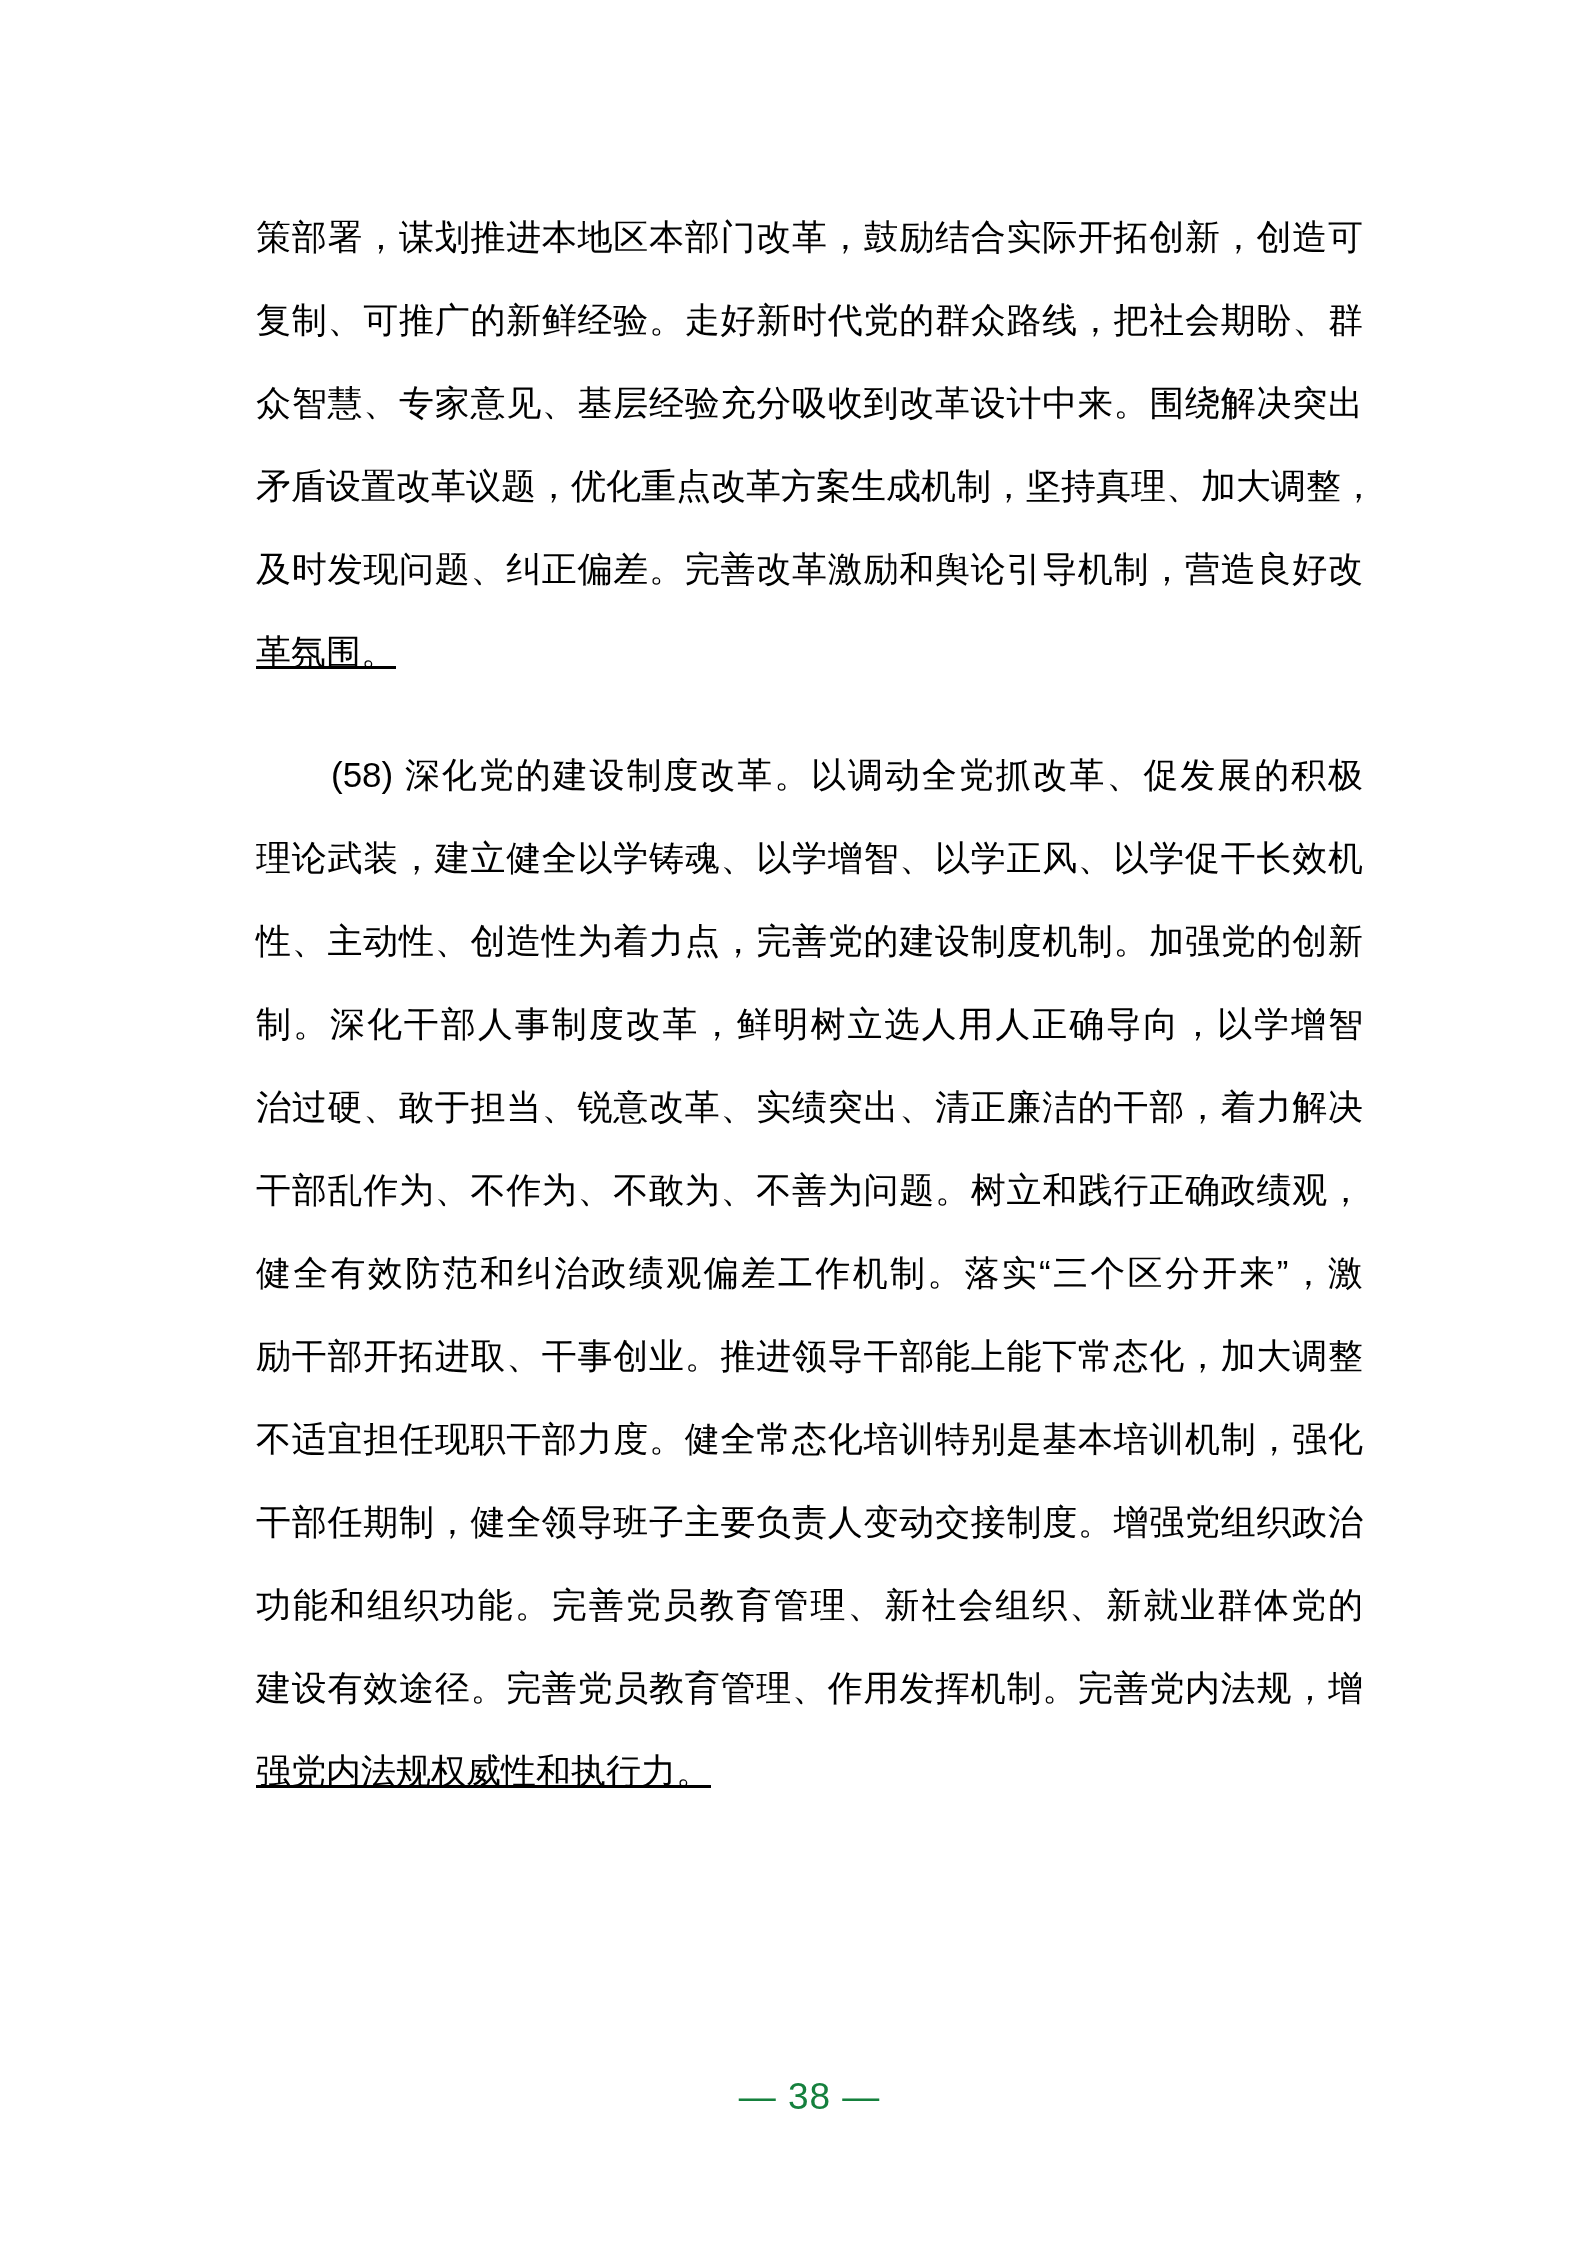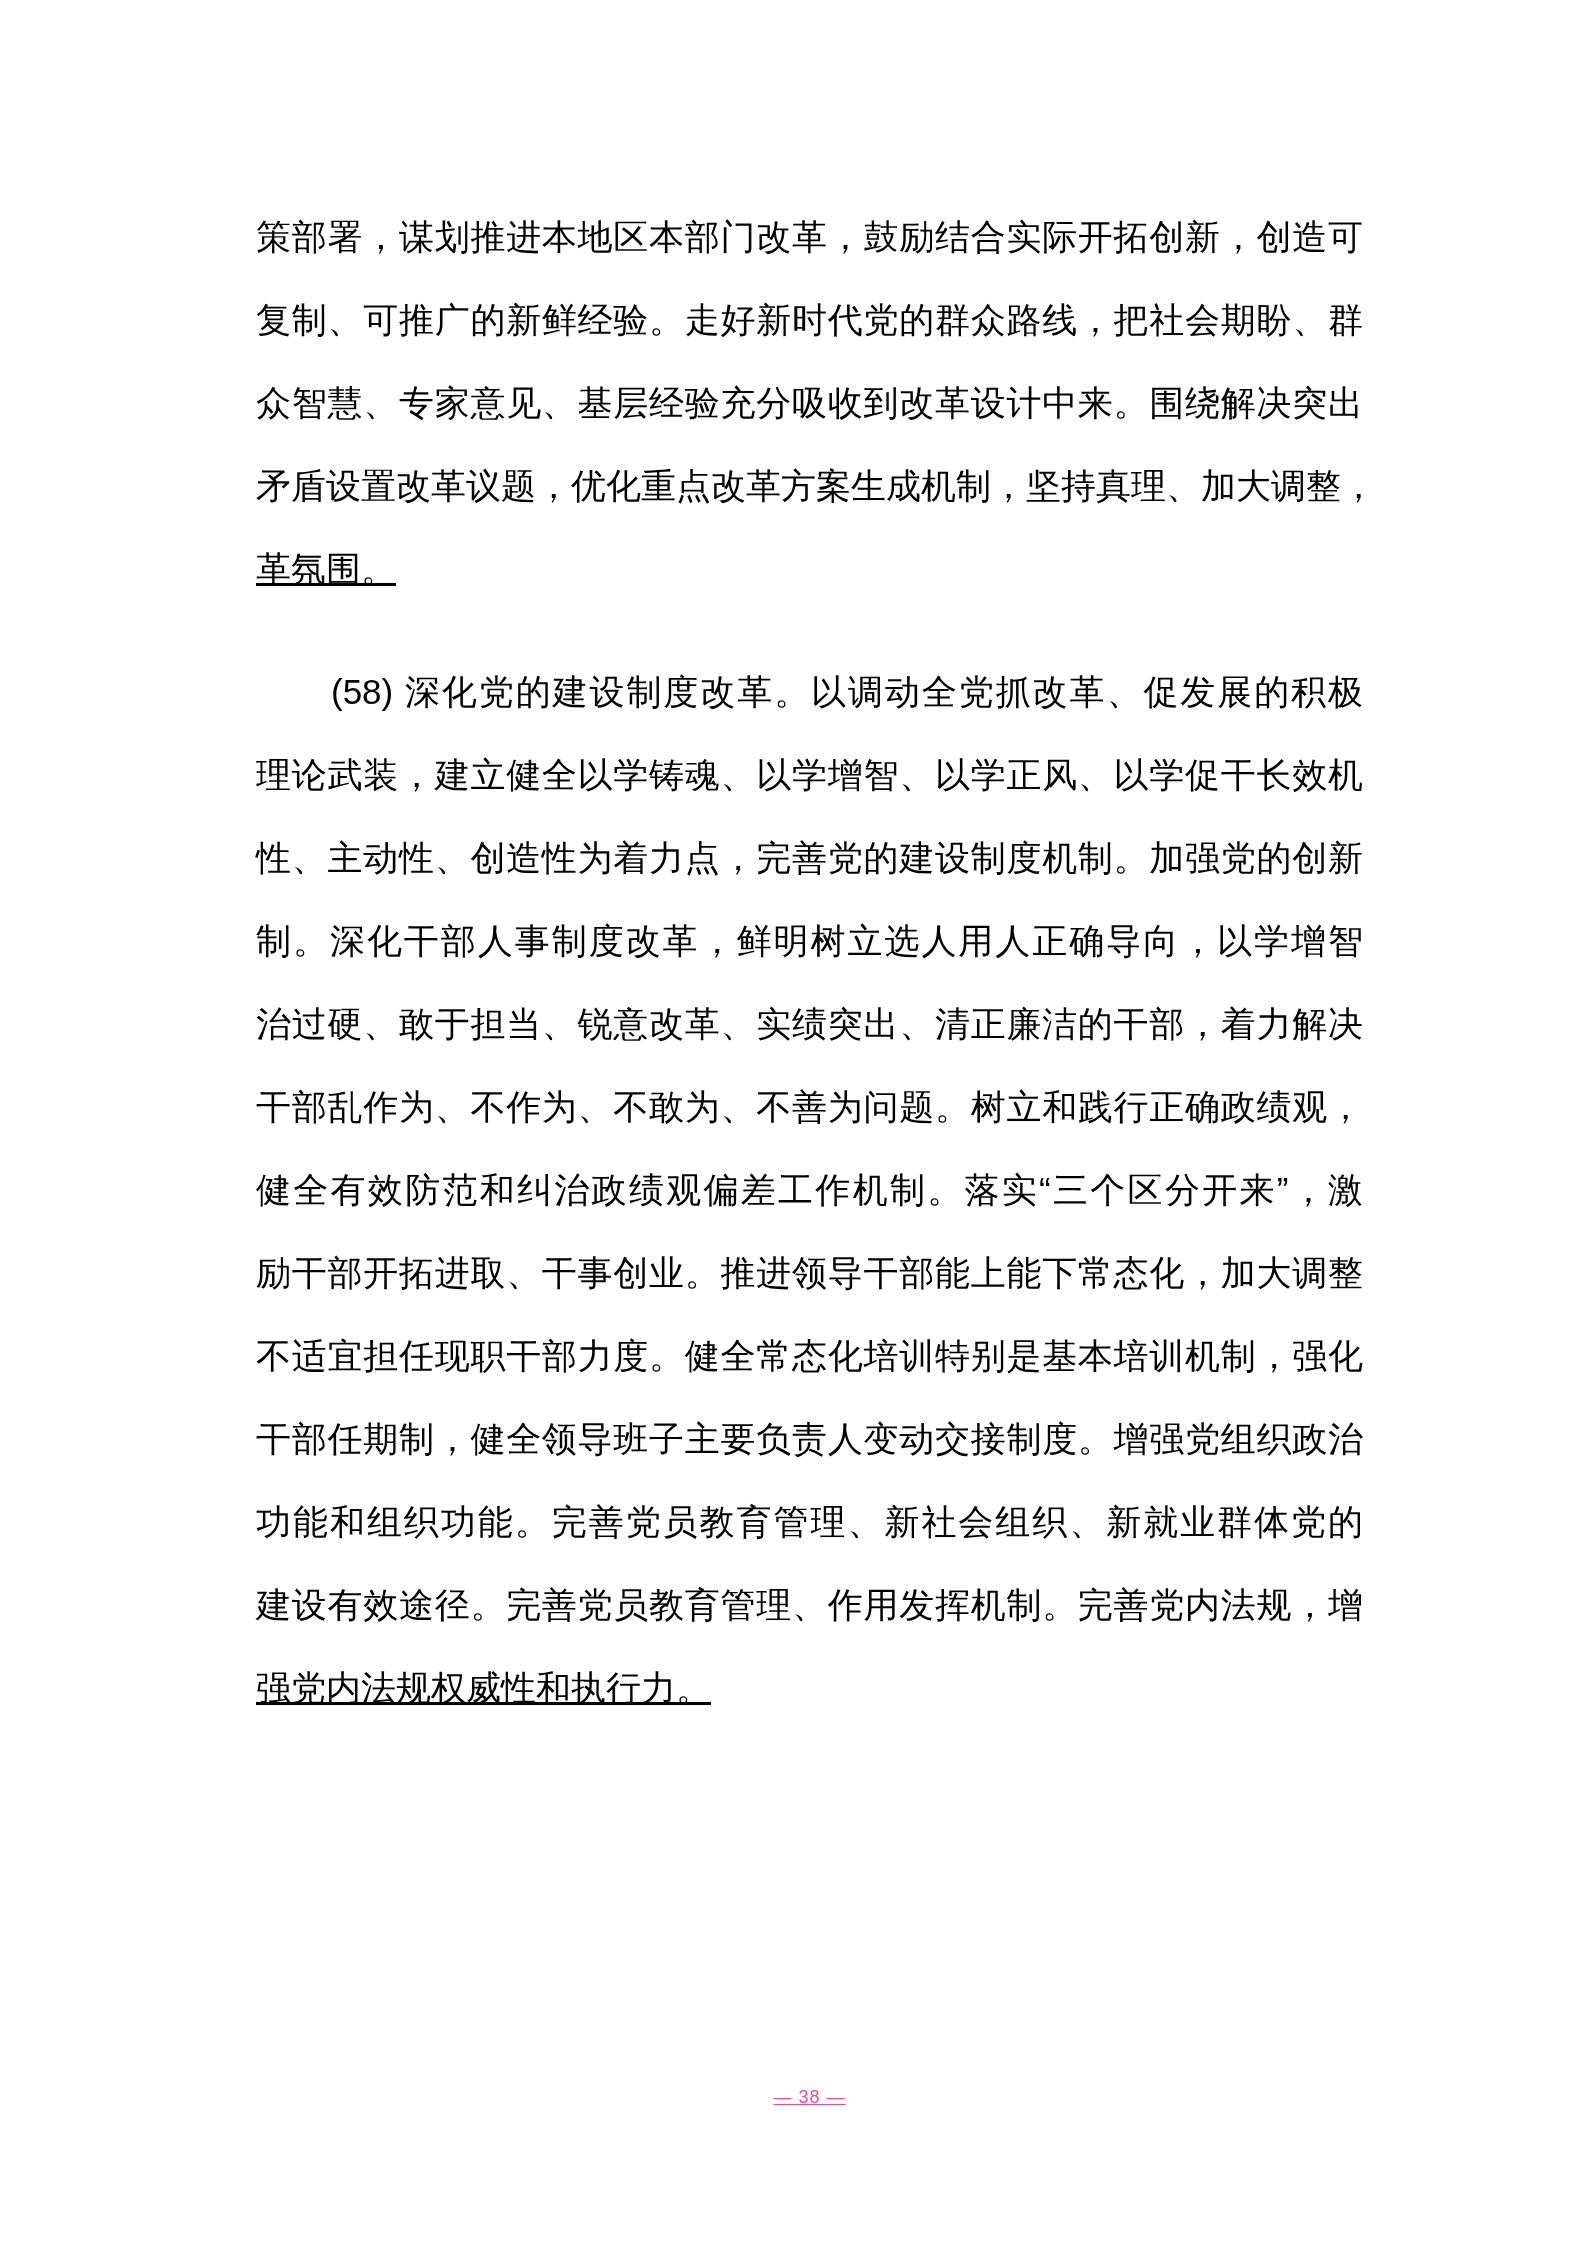--- a/index.html
+++ b/index.html
@@ -55,39 +55,39 @@
     padding-left: 75px;
   }
   .footer {
     position: absolute;
     left: 0;
     top: 2082px;
     width: 1587px;
     text-align: center;
   }
   .page-number {
-    font-size: 18px;
+    font-size: 37px;
     line-height: 30px;
-    color: #ec4899;
+    color: #15803d;
     letter-spacing: 1px;
-    text-decoration: underline;
   }
 </style>
 </head>
 <body>
 
 <div class="document-page">
 
   <div class="text-block">
 
     <div class="para para-1">
       <div class="text-line">策部署，谋划推进本地区本部门改革，鼓励结合实际开拓创新，创造可</div>
       <div class="text-line">复制、可推广的新鲜经验。走好新时代党的群众路线，把社会期盼、群</div>
       <div class="text-line">众智慧、专家意见、基层经验充分吸收到改革设计中来。围绕解决突出</div>
       <div class="text-line">矛盾设置改革议题，优化重点改革方案生成机制，坚持真理、加大调整，</div>
+      <div class="text-line">及时发现问题、纠正偏差。完善改革激励和舆论引导机制，营造良好改</div>
       <div class="text-line para-end">革氛围。</div>
     </div>
 
     <div class="para para-2">
       <div class="text-line indented">(58) 深化党的建设制度改革。以调动全党抓改革、促发展的积极</div>
       <div class="text-line">理论武装，建立健全以学铸魂、以学增智、以学正风、以学促干长效机</div>
       <div class="text-line">性、主动性、创造性为着力点，完善党的建设制度机制。加强党的创新</div>
       <div class="text-line">制。深化干部人事制度改革，鲜明树立选人用人正确导向，以学增智</div>
       <div class="text-line">治过硬、敢于担当、锐意改革、实绩突出、清正廉洁的干部，着力解决</div>
       <div class="text-line">干部乱作为、不作为、不敢为、不善为问题。树立和践行正确政绩观，</div>

